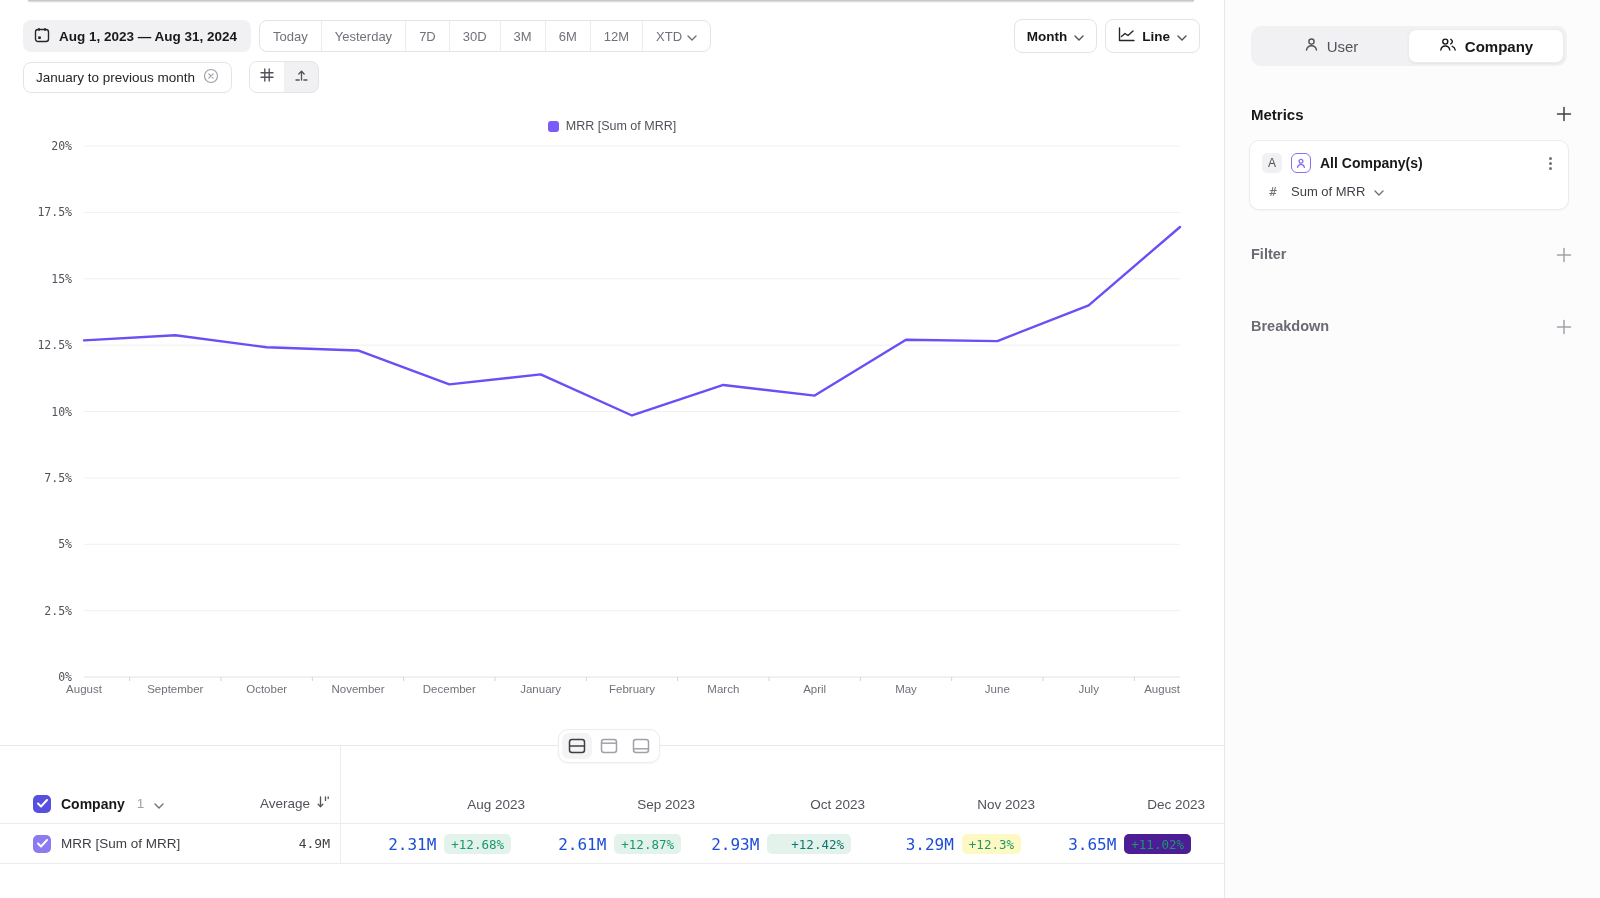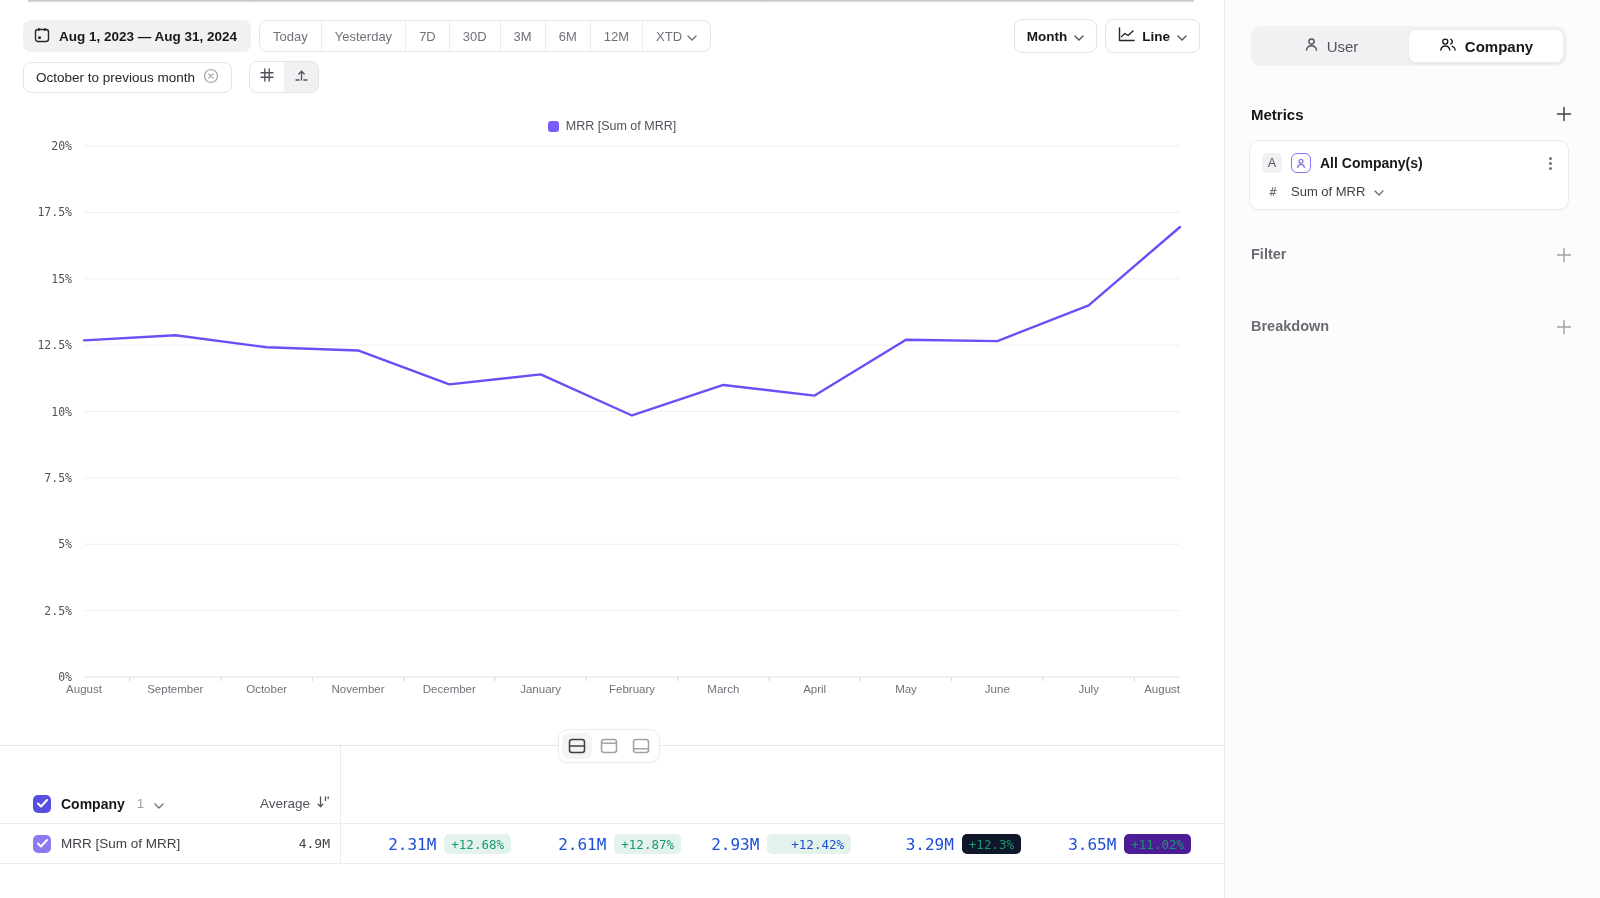--- a/index.html
+++ b/index.html
@@ -162,21 +162,21 @@
           <svg width="10" height="6" viewBox="0 0 10 6" fill="none" stroke="#52525b" stroke-width="1.4" stroke-linecap="round">
               <path d="M1 1l4 4 4-4"></path>
             </svg>
         </span>
       </div>
     </div>
   </div>
 
   <div class="row2">
     <div class="compare-chip">
-      <span>October to previous month</span>
+      <span>January to previous month</span>
       <span>
         <svg width="16" height="16" viewBox="0 0 16 16" fill="none" stroke="#a1a1aa" stroke-width="1.2" stroke-linecap="round">
           <circle cx="8" cy="8" r="6.5"></circle>
             <path d="M5.8 5.8l4.4 4.4M10.2 5.8l-4.4 4.4"></path>
         </svg>
       </span>
     </div>
     <div class="toggle-group">
       <div class="toggle-seg on">
         <span>
@@ -292,20 +292,27 @@
         <span>Average</span>
         <span>
           <svg width="14" height="14" viewBox="0 0 14 14" fill="none" stroke="#52525b" stroke-width="1.3" stroke-linecap="round">
             <path d="M4.5 2v9.5"></path>
               <path d="M2.2 9.2L4.5 11.6 6.8 9.2"></path>
               <path d="M9.5 2v3.4"></path>
               <path d="M12.2 2v1.6"></path>
           </svg>
         </span>
       </div>
+      <div class="months" id="months-header">
+          <div class="month-hdr">Aug 2023</div>
+          <div class="month-hdr">Sep 2023</div>
+          <div class="month-hdr">Oct 2023</div>
+          <div class="month-hdr">Nov 2023</div>
+          <div class="month-hdr">Dec 2023</div>
+        </div>
     </div>
 
     <div class="t-row body" id="data-row-1">
       <div class="cell-entity">
         <span class="checkbox cb-row">
           <svg width="11" height="9" viewBox="0 0 11 9" fill="none" stroke="#fff" stroke-width="2" stroke-linecap="round" stroke-linejoin="round">
               <path d="M1 4.5l3 3L10 1"></path>
             </svg>
         </span>
         <span class="row-label">MRR [Sum of MRR]</span>
@@ -317,25 +324,25 @@
           <div class="month-cell">
             <span class="m-value mono">2.31M</span>
             <span class="delta-badge mono" style="background: rgb(227, 243, 236); color: rgb(24, 152, 111);">+12.68%</span>
           </div>
           <div class="month-cell">
             <span class="m-value mono">2.61M</span>
             <span class="delta-badge mono" style="background: rgb(227, 243, 236); color: rgb(24, 152, 111);">+12.87%</span>
           </div>
           <div class="month-cell">
             <span class="m-value mono">2.93M</span>
-            <span class="delta-badge mono" style="background: rgb(227, 243, 236); color: #1d4ed8; padding-left: 24px;">+12.42%</span>
+            <span class="delta-badge mono" style="background: rgb(227, 243, 236); color: #0f766e; padding-left: 24px;">+12.42%</span>
           </div>
           <div class="month-cell">
             <span class="m-value mono">3.29M</span>
-            <span class="delta-badge mono" style="background: #0f172a; color: rgb(24, 152, 111);">+12.3%</span>
+            <span class="delta-badge mono" style="background: #fef9c3; color: rgb(24, 152, 111);">+12.3%</span>
           </div>
           <div class="month-cell">
             <span class="m-value mono">3.65M</span>
             <span class="delta-badge mono" style="background: #4c1d95; color: rgb(24, 152, 111);">+11.02%</span>
           </div>
         </div>
     </div>
   </div>
 </div>
 

